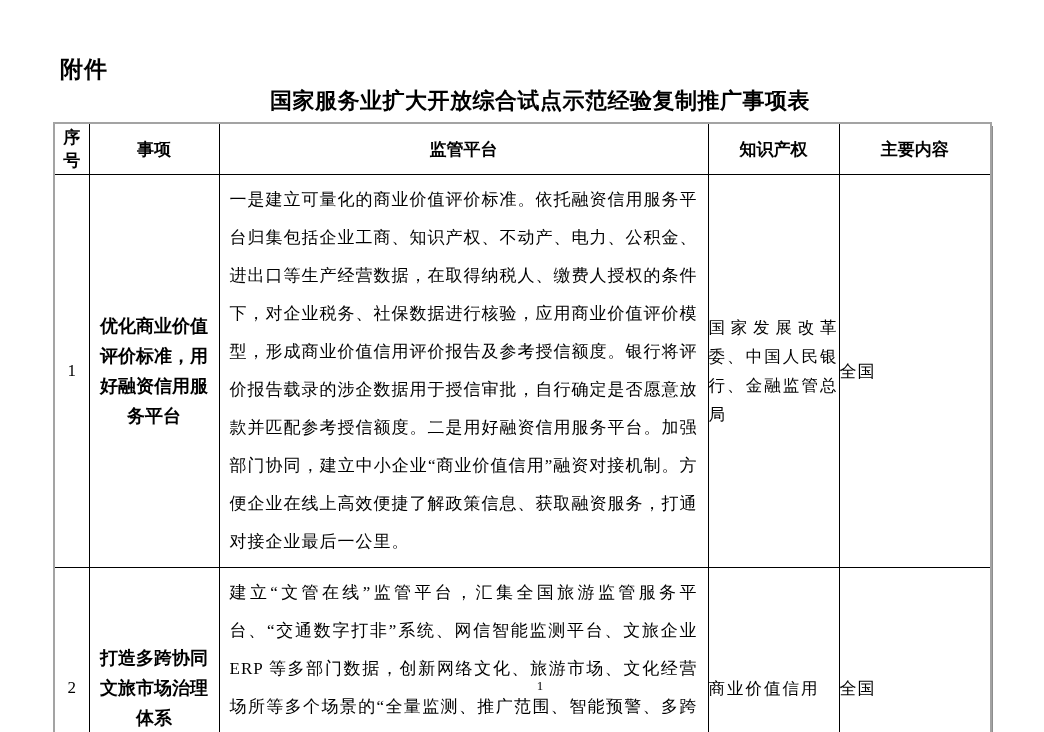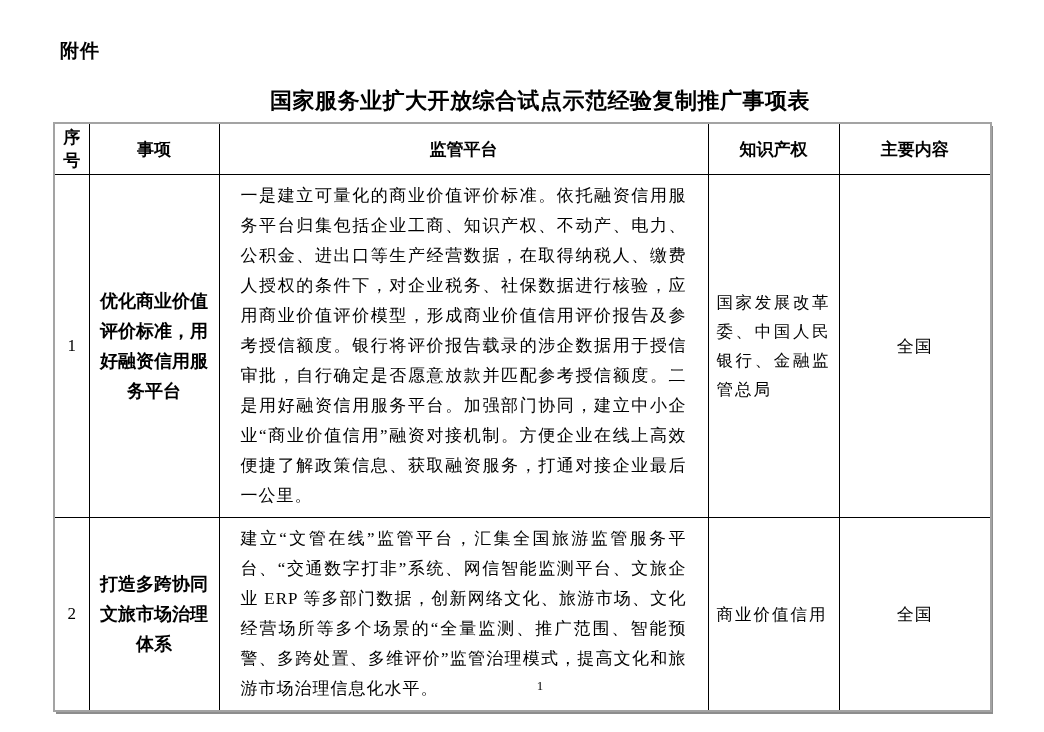--- a/index.html
+++ b/index.html
@@ -8,23 +8,23 @@
     width: 1044px;
     height: 732px;
     position: relative;
     font-family: "Liberation Serif", "DejaVu Serif", serif;
     color: #000;
     overflow: hidden;
   }
   .attachment {
     position: absolute;
     left: 60px;
-    top: 38px;
+    top: 54px;
     font-family: "Liberation Sans", "DejaVu Sans", sans-serif;
-    font-size: 19px;
+    font-size: 23px;
     font-weight: bold;
     letter-spacing: 1px;
   }
   .doc-title {
     position: absolute;
     top: 86px;
     left: 0;
     width: 1012px;
     text-align: center;
     padding-left: 68px;
@@ -67,36 +67,35 @@
   td.cell-item {
     font-family: "Liberation Sans", "DejaVu Sans", sans-serif;
     font-size: 18px;
     font-weight: bold;
     text-align: center;
     line-height: 30px;
     padding: 16px 10px;
   }
   td.cell-content {
     font-size: 17px;
-    line-height: 30px;
+    line-height: 38px;
     letter-spacing: 1px;
     text-align: justify;
     text-justify: inter-ideograph;
-    padding: 6px 21px;
+    padding: 6px 10px;
   }
   td.cell-unit {
     font-size: 16.5px;
     line-height: 29px;
     letter-spacing: 2px;
     text-align: justify;
     text-justify: inter-ideograph;
-    padding: 0 8px;
+    padding: 0 0;
   }
   td.cell-scope {
-    text-align: center;
     font-size: 17px;
     letter-spacing: 1px;
   }
   .page-number {
     position: absolute;
     top: 678px;
     left: 0;
     width: 1080px;
     text-align: center;
     font-size: 13px;

